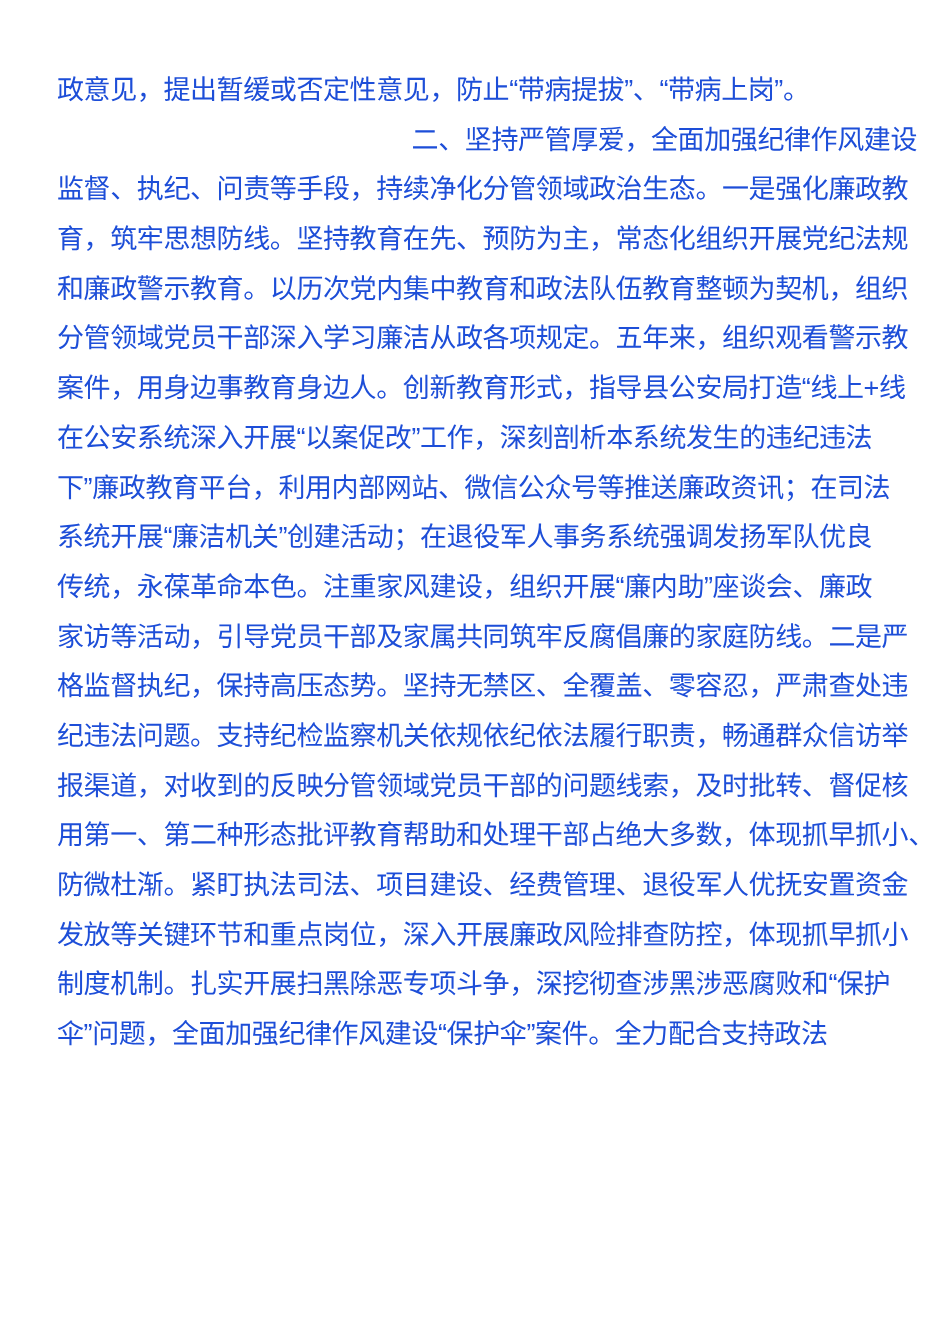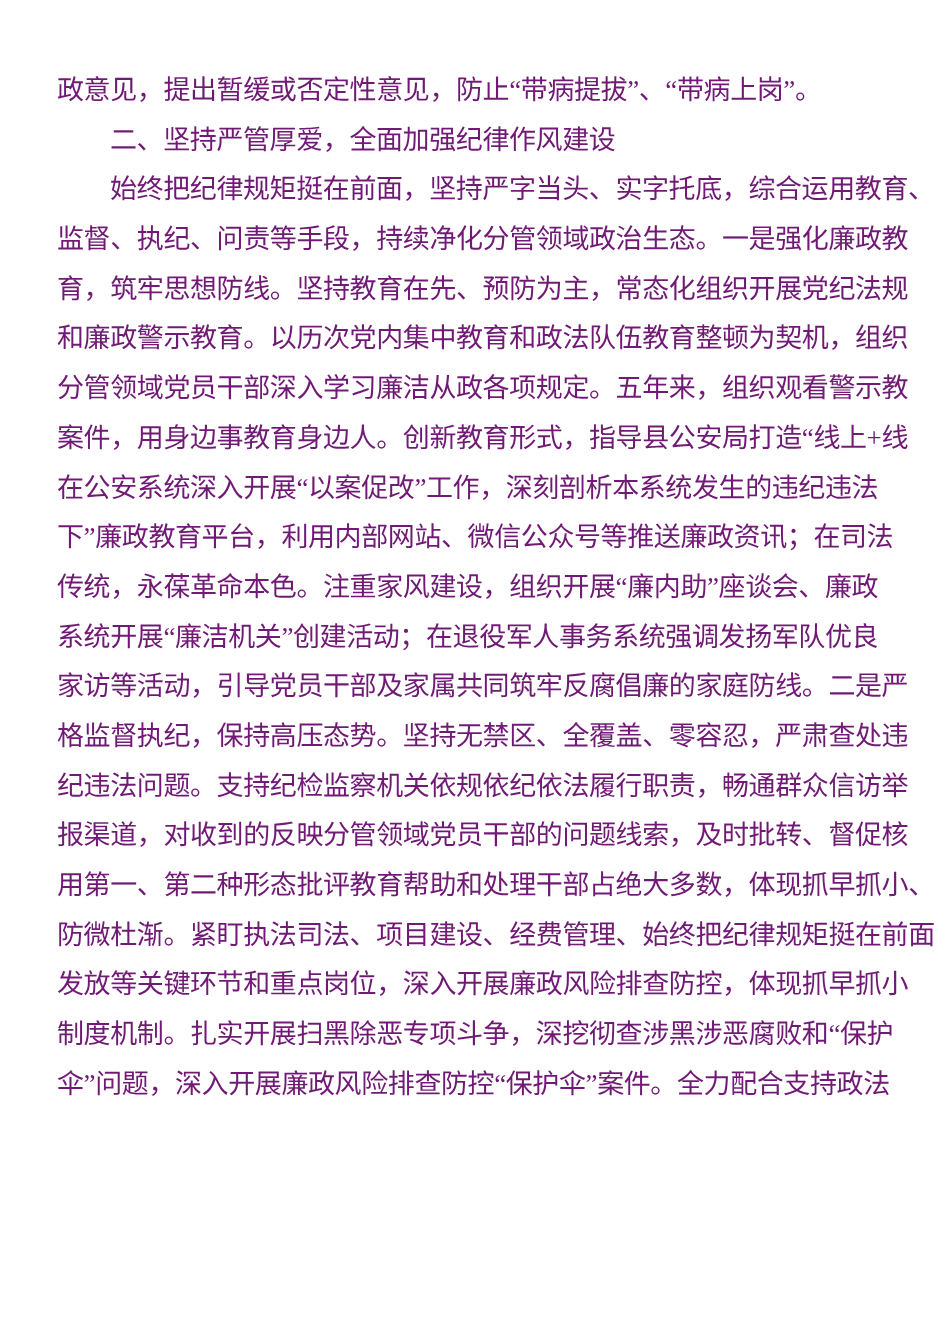--- a/index.html
+++ b/index.html
@@ -28,42 +28,42 @@
   }
   .line {
     white-space: nowrap;
     height: 49.7px;
   }
   .line.indent {
     padding-left: 53px;
   }
   .line.heading {
     font-weight: 400; 
+    text-align: right;
   }
 </style>
 </head>
 <body>
 
 <div class="page" style="background: rgb(255, 255, 255);">
-  <div class="content" style="color: #701a75; font-family: Liberation Serif, serif;">
+  <div class="content" style="color: #1d4ed8;">
       <div class="line">政意见，提出暂缓或否定性意见，防止“带病提拔”、“带病上岗”。</div>
       <div class="line indent heading">二、坚持严管厚爱，全面加强纪律作风建设</div>
-      <div class="line indent">始终把纪律规矩挺在前面，坚持严字当头、实字托底，综合运用教育、</div>
       <div class="line">监督、执纪、问责等手段，持续净化分管领域政治生态。一是强化廉政教</div>
       <div class="line">育，筑牢思想防线。坚持教育在先、预防为主，常态化组织开展党纪法规</div>
       <div class="line">和廉政警示教育。以历次党内集中教育和政法队伍教育整顿为契机，组织</div>
       <div class="line">分管领域党员干部深入学习廉洁从政各项规定。五年来，组织观看警示教</div>
       <div class="line">案件，用身边事教育身边人。创新教育形式，指导县公安局打造“线上+线</div>
       <div class="line">在公安系统深入开展“以案促改”工作，深刻剖析本系统发生的违纪违法</div>
       <div class="line">下”廉政教育平台，利用内部网站、微信公众号等推送廉政资讯；在司法</div>
+      <div class="line">系统开展“廉洁机关”创建活动；在退役军人事务系统强调发扬军队优良</div>
       <div class="line">传统，永葆革命本色。注重家风建设，组织开展“廉内助”座谈会、廉政</div>
-      <div class="line">系统开展“廉洁机关”创建活动；在退役军人事务系统强调发扬军队优良</div>
       <div class="line">家访等活动，引导党员干部及家属共同筑牢反腐倡廉的家庭防线。二是严</div>
       <div class="line">格监督执纪，保持高压态势。坚持无禁区、全覆盖、零容忍，严肃查处违</div>
       <div class="line">纪违法问题。支持纪检监察机关依规依纪依法履行职责，畅通群众信访举</div>
       <div class="line">报渠道，对收到的反映分管领域党员干部的问题线索，及时批转、督促核</div>
       <div class="line">用第一、第二种形态批评教育帮助和处理干部占绝大多数，体现抓早抓小、</div>
-      <div class="line">防微杜渐。紧盯执法司法、项目建设、经费管理、始终把纪律规矩挺在前面</div>
+      <div class="line">防微杜渐。紧盯执法司法、项目建设、经费管理、退役军人优抚安置资金</div>
       <div class="line">发放等关键环节和重点岗位，深入开展廉政风险排查防控，体现抓早抓小</div>
       <div class="line">制度机制。扎实开展扫黑除恶专项斗争，深挖彻查涉黑涉恶腐败和“保护</div>
-      <div class="line">伞”问题，深入开展廉政风险排查防控“保护伞”案件。全力配合支持政法</div>
+      <div class="line">伞”问题，全面加强纪律作风建设“保护伞”案件。全力配合支持政法</div>
     </div>
 </div>
 
 </body></html>

